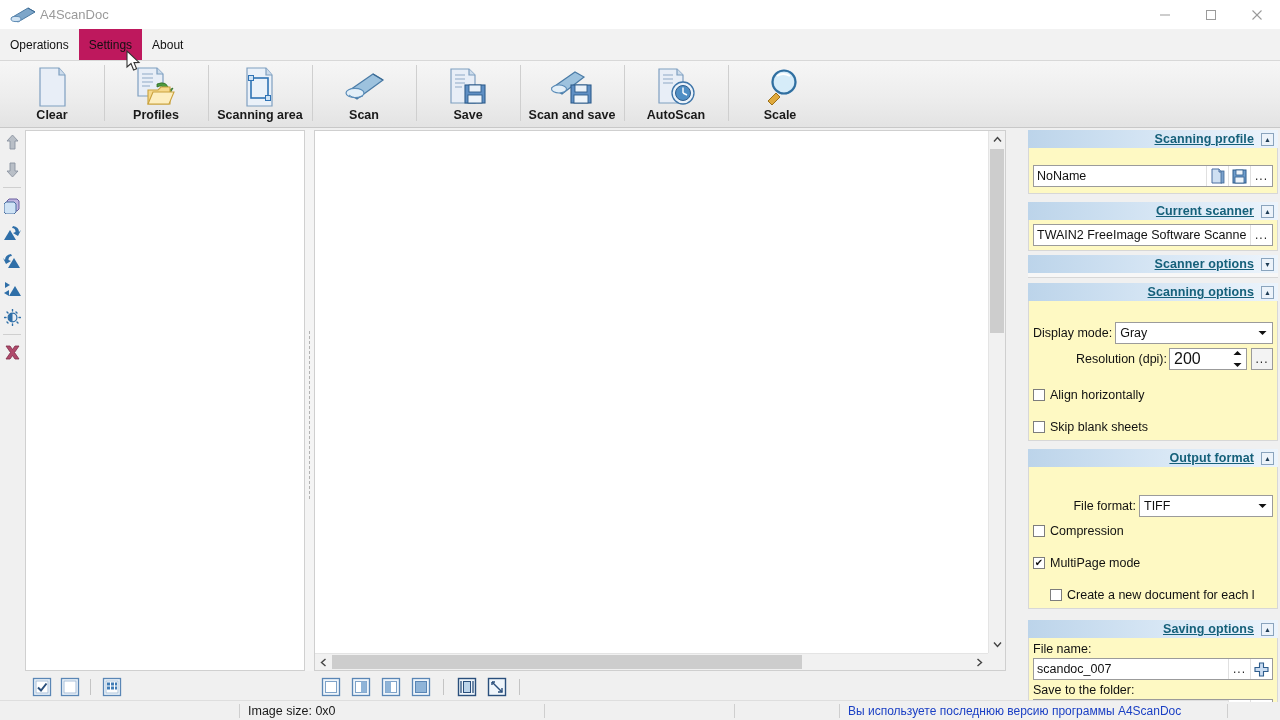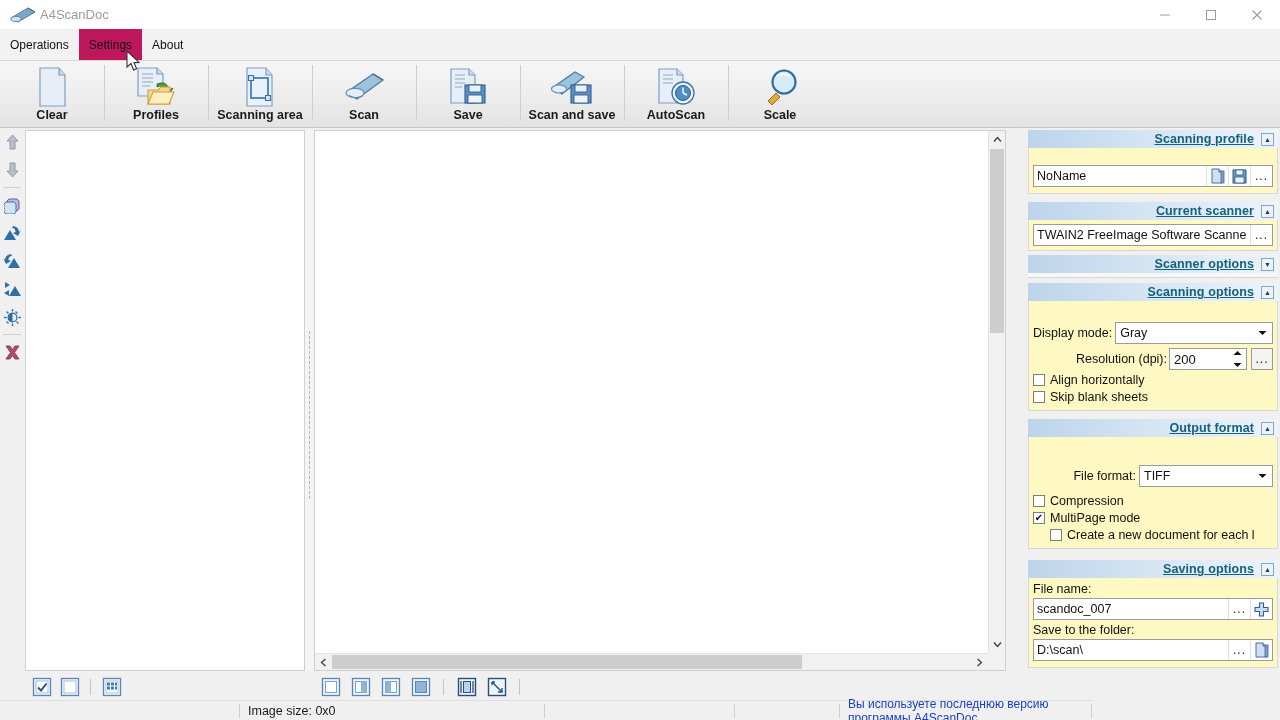--- a/index.html
+++ b/index.html
@@ -171,41 +171,41 @@
   }
   .combo span.val { font-size: 12.5px; padding-left: 4px; color: #111; }
   .combo .arrow {
     position: absolute; right: 2px; top: 2px; width: 16px; height: 16px;
     display: flex; align-items: center; justify-content: center;
   }
   .spin {
     height: 22px; border: 1px solid #9b9b9b; background: #fff;
     display: flex; align-items: center; position: relative;
   }
-  .spin span.val { font-size: 13px; padding-left: 4px; color: #111; }
+  .spin span.val { font-size: 16px; padding-left: 4px; color: #111; }
   .spin .spinbtns {
     position: absolute; right: 2px; top: 1px; width: 14px; height: 18px;
     display: flex; flex-direction: column; justify-content: space-between; align-items: center;
   }
 
-  .cbrow { display: flex; align-items: center; margin-top: 3px; gap: 5px; }
+  .cbrow { display: flex; align-items: center; margin-top: 18px; gap: 5px; }
   .cb {
     width: 12px; height: 12px; border: 1px solid #7d7d7d; background: #fff;
     display: flex; align-items: center; justify-content: center; flex: none;
   }
   .cb.checked::after {
     content: "✔"; font-size: 10px; color: #111; line-height: 1;
   }
   .cbtxt { font-size: 12.5px; color: #111; white-space: nowrap; }
 
   .stack-lbl { font-size: 12.5px; color: #111; margin-bottom: 2px; }
 
   
   .statusbar {
-    position: absolute; left: 0; bottom: 0; width: 1092px; height: 20px;
+    position: absolute; left: 0; bottom: 0; width: 1228px; height: 20px;
     background: #f0f0f0; border-top: 1px solid #dedede;
     display: flex; align-items: center;
   }
   .sb-cell { height: 20px; display: flex; align-items: center; padding-left: 8px; position: relative; font-size: 12.5px; color: #1a1a1a;}
   .sb-cell::after { content:""; position:absolute; right:0; top:3px; bottom:3px; width:1px; background:#cfcfcf; }
   .sb-link { color: #1a3fc4; font-size: 12px; }
 
   
   .cursor { position: absolute; left: 126px; top: 50px; width: 16px; height: 22px; }
 </style>

